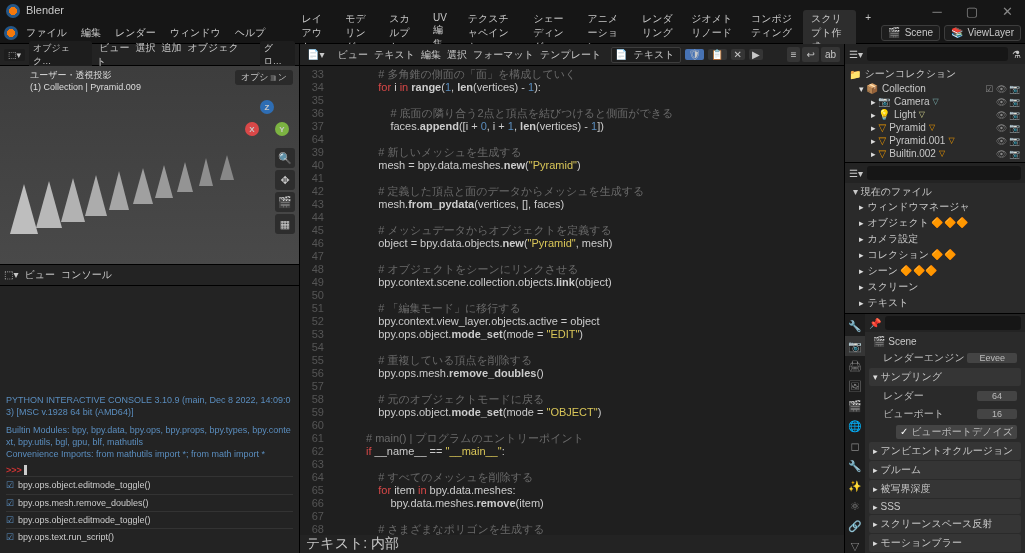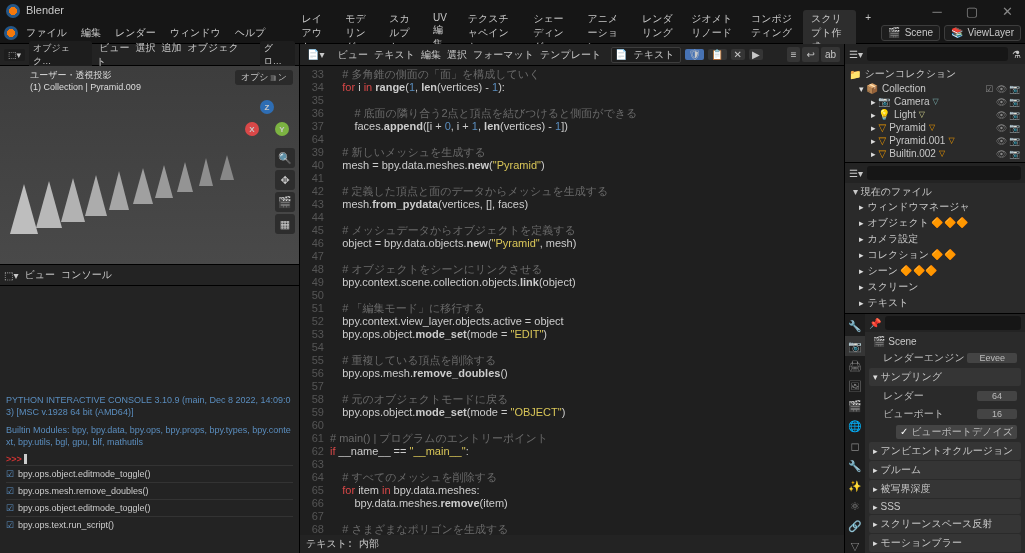--- a/index.html
+++ b/index.html
@@ -58,27 +58,27 @@
   
   .editor { flex: 1; background: #1f1f1f; display: flex; flex-direction: column; border-right: 1px solid #000; }
   .ed-header { height: 22px; background: #232323; display: flex; align-items: center; padding: 0 4px; gap: 4px; font-size: 10px; border-bottom: 1px solid #000; justify-content: space-between; }
   .ed-header .l { display: flex; gap: 4px; align-items: center; }
   .ed-header .l span { cursor: pointer; padding: 0 3px; }
   .ed-header .r { display: flex; gap: 2px; align-items: center; }
   .ed-header .btn { background: #353535; padding: 2px 4px; border-radius: 2px; font-size: 10px; }
   .ed-header .txtfield { background: #1d1d1d; padding: 1px 18px 1px 6px; border-radius: 2px; font-size: 10px; border: 1px solid #3d3d3d; }
   .ed-body { flex: 1; display: flex; font-family: "Consolas", monospace; font-size: 11px; line-height: 13px; overflow: hidden; padding-top: 2px; }
   .gutter { width: 30px; text-align: right; color: #555; padding-right: 6px; user-select: none; }
-  .code { flex: 1; white-space: pre; color: #ccc; }
+  .code { flex: 1; white-space: pre; color: #ccc; margin-left: 36px; }
   .c-com { color: #6a6a6a; }
   .c-kw { color: #d94848; }
   .c-str { color: #d9c658; }
   .c-num { color: #5a8dbe; }
   .c-fn { color: #ccc; font-weight: bold; }
-  .ed-status { height: 18px; background: #232323; padding: 0 6px; font-size: 10px; display: flex; align-items: center; font-family: Liberation Mono, monospace; }
+  .ed-status { height: 18px; background: #232323; padding: 0 6px; font-size: 14px; display: flex; align-items: center; }
   
   
   .right-col { width: 180px; background: #2a2a2a; display: flex; flex-direction: column; font-size: 10px; }
   .outliner { height: 130px; border-bottom: 1px solid #000; }
   .outl-head { height: 20px; background: #232323; display: flex; align-items: center; padding: 0 4px; gap: 4px; }
   .outl-search { flex: 1; background: #161616; border-radius: 3px; height: 14px; padding: 0 4px; display: flex; align-items: center; }
   .outl-funnel { font-size: 10px; }
   .outl-body { padding: 2px 4px; font-size: 10px; }
   .outl-row { display: flex; align-items: center; gap: 4px; padding: 1px 0; justify-content: space-between; }
   .outl-row .lbl { display: flex; align-items: center; gap: 3px; }
@@ -194,20 +194,21 @@
       <span>ビュー</span>
       <span>コンソール</span>
     </div>
 
     <div class="console">
       <div class="con-body">
         <div style="height:100px"></div>
         <div class="info">PYTHON INTERACTIVE CONSOLE 3.10.9 (main, Dec  8 2022, 14:09:03) [MSC v.1928 64 bit (AMD64)]</div>
         <div style="height:6px"></div>
         <div class="info">Builtin Modules:      bpy, bpy.data, bpy.ops, bpy.props, bpy.types, bpy.context, bpy.utils, bgl, gpu, blf, mathutils</div>
+        <div class="info">Convenience Imports:  from mathutils import *; from math import *</div>
         <div style="height:4px"></div>
         <div><span class="prompt">&gt;&gt;&gt;</span> <span style="background:#ccc;color:#ccc;">|</span></div>
         <div id="hist">
             <div class="hist">
               <span class="chk">☑</span> 
               <span style="color:#ccc;">bpy.ops.object.editmode_toggle()</span>
             </div>
             <div class="hist">
               <span class="chk">☑</span> 
               <span style="color:#ccc;">bpy.ops.mesh.remove_doubles()</span>

